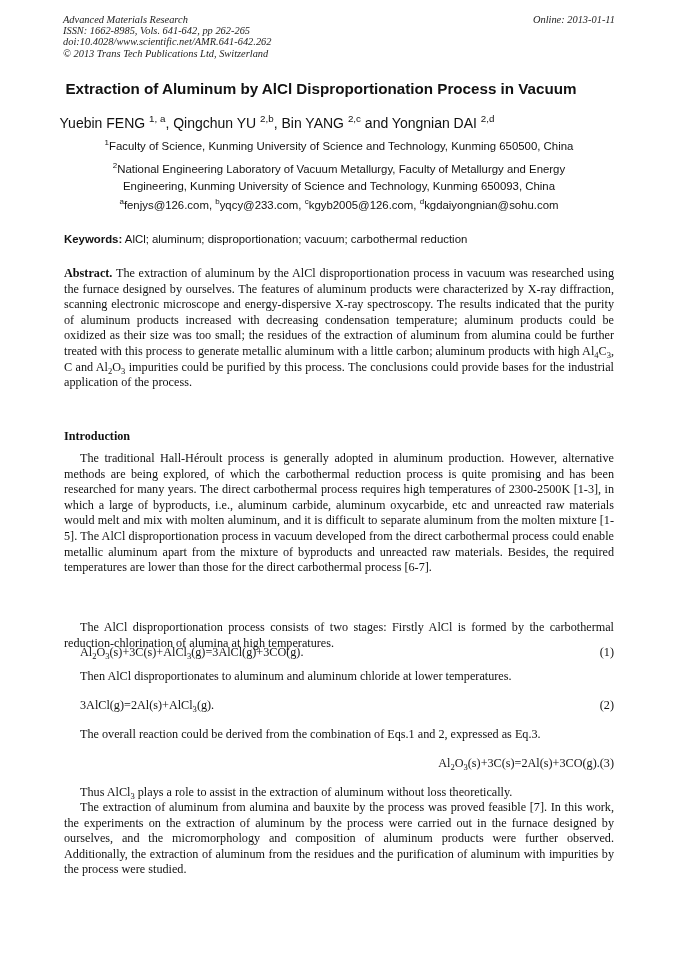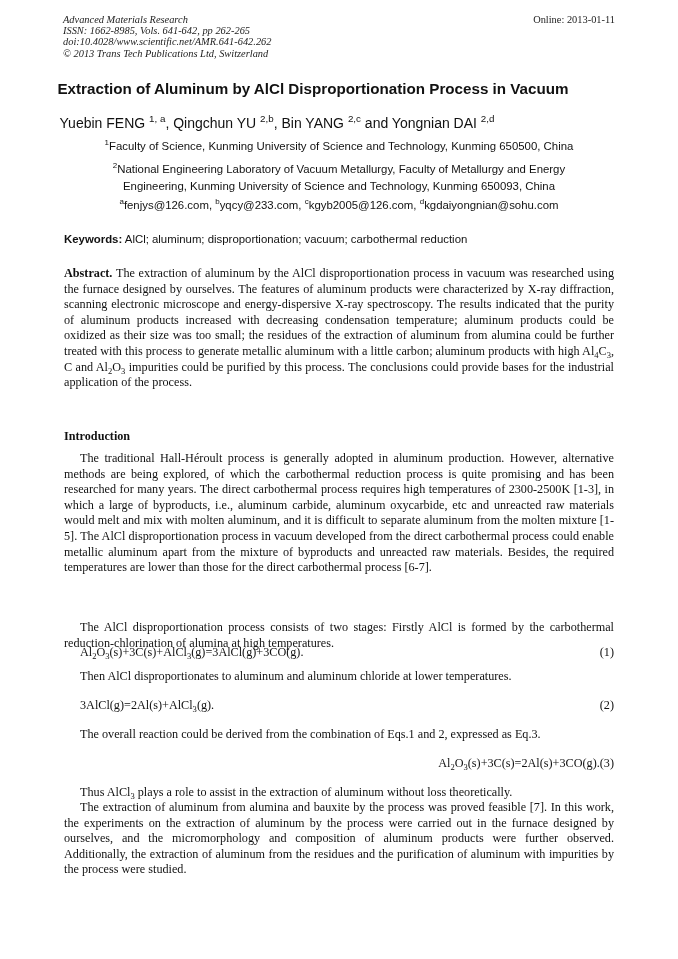--- a/index.html
+++ b/index.html
@@ -1,19 +1,19 @@
 <!DOCTYPE html>
 <html><head>
 <meta charset="utf-8">
 <style>
   html, body { margin: 0; padding: 0; background: #ffffff; }
   body { width: 678px; height: 959px; position: relative; overflow: hidden; color: #111; }
   .hdr { position: absolute; left: 63px; top: 14px; font-family: "Liberation Serif", serif; font-style: italic; font-size: 10.4px; line-height: 11.2px; color: #222; }
-  .hdr-right { position: absolute; right: 63px; top: 14px; font-family: "Liberation Serif", serif; font-size: 10.4px; color: #222; }
-  .title { position: absolute; left: 4px; width: 618px; top: 80px; text-align: center; font-family: "Liberation Sans", sans-serif; font-weight: bold; font-size: 15.2px; }
+  .hdr-right { position: absolute; right: 63px; top: 14px; font-family: "Liberation Serif", serif; font-style: italic; font-size: 10.4px; color: #222; }
+  .title { position: absolute; left: 12px; width: 618px; top: 80px; text-align: center; font-family: "Liberation Sans", sans-serif; font-weight: bold; font-size: 15.2px; }
   .authors { position: absolute; left: 0; width: 554px; top: 115px; text-align: center; font-family: "Liberation Sans", sans-serif; font-size: 14px; }
   .aff { position: absolute; left: 0; width: 678px; text-align: center; font-family: "Liberation Sans", sans-serif; font-size: 11.4px; line-height: 17px; }
   sup { font-size: 70%; vertical-align: super; line-height: 0; }
   sub { font-size: 70%; vertical-align: sub; line-height: 0; }
   .kw { position: absolute; left: 64px; top: 233px; font-family: "Liberation Sans", sans-serif; font-size: 11.4px; }
   .kw b { font-weight: bold; }
   .para { position: absolute; left: 64px; width: 550px; font-family: "Liberation Serif", serif; font-size: 12.2px; line-height: 15.6px; text-align: justify; }
   .indent { text-indent: 16px; }
   .section { position: absolute; left: 64px; font-family: "Liberation Serif", serif; font-weight: bold; font-size: 12.2px; }
   .eq { position: absolute; left: 80px; width: 534px; font-family: "Liberation Serif", serif; font-size: 12.2px; display: flex; justify-content: space-between; }

